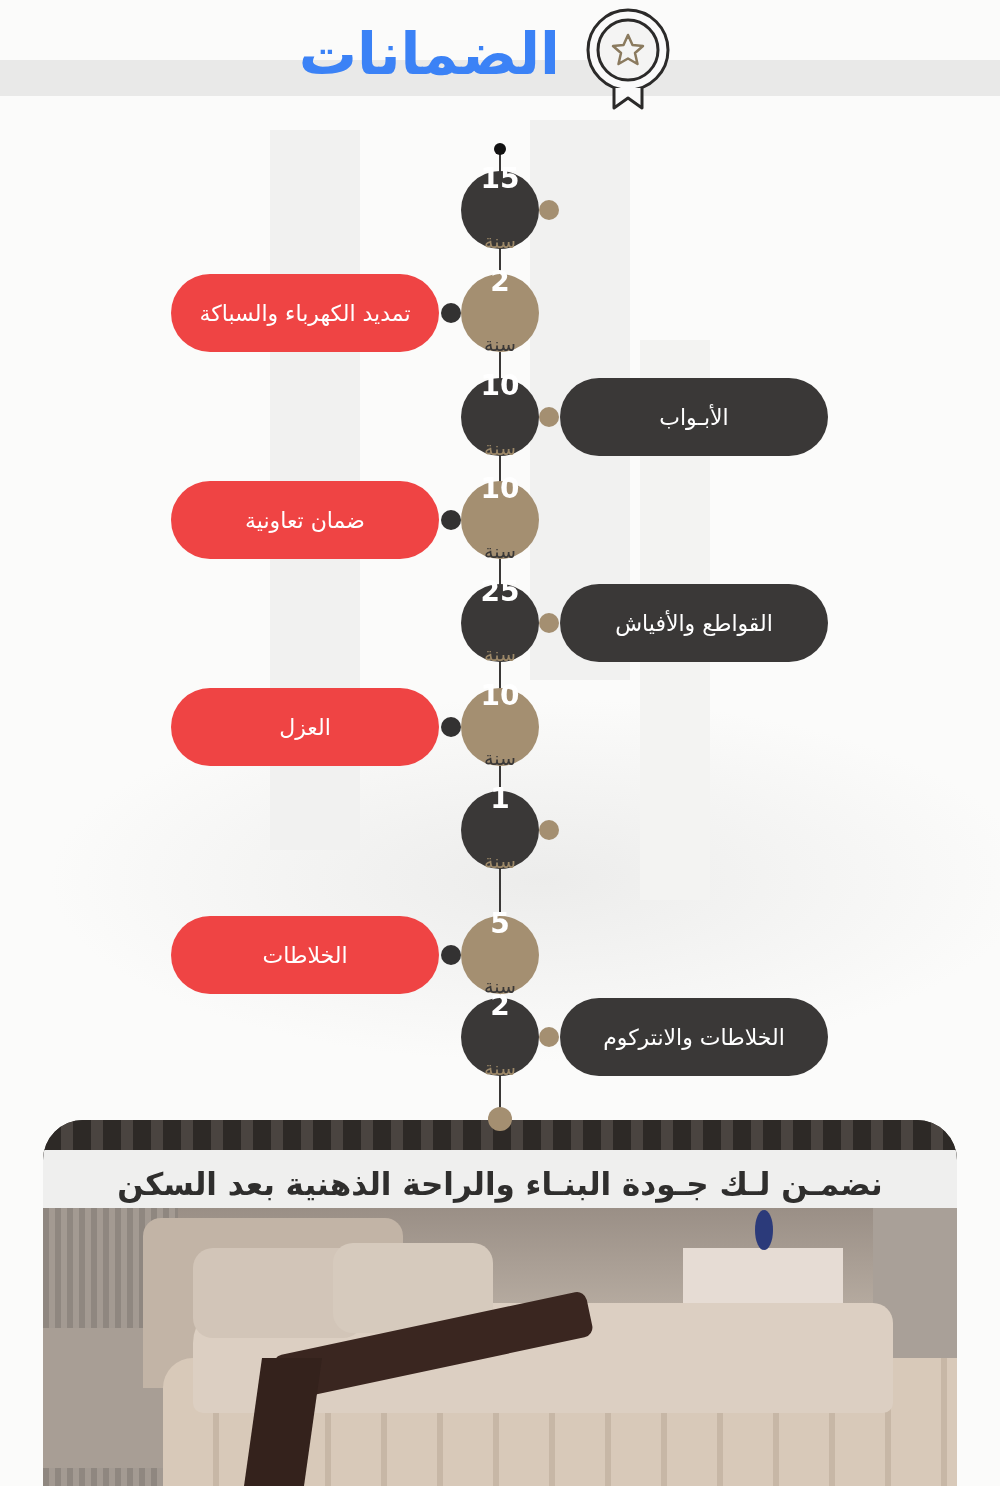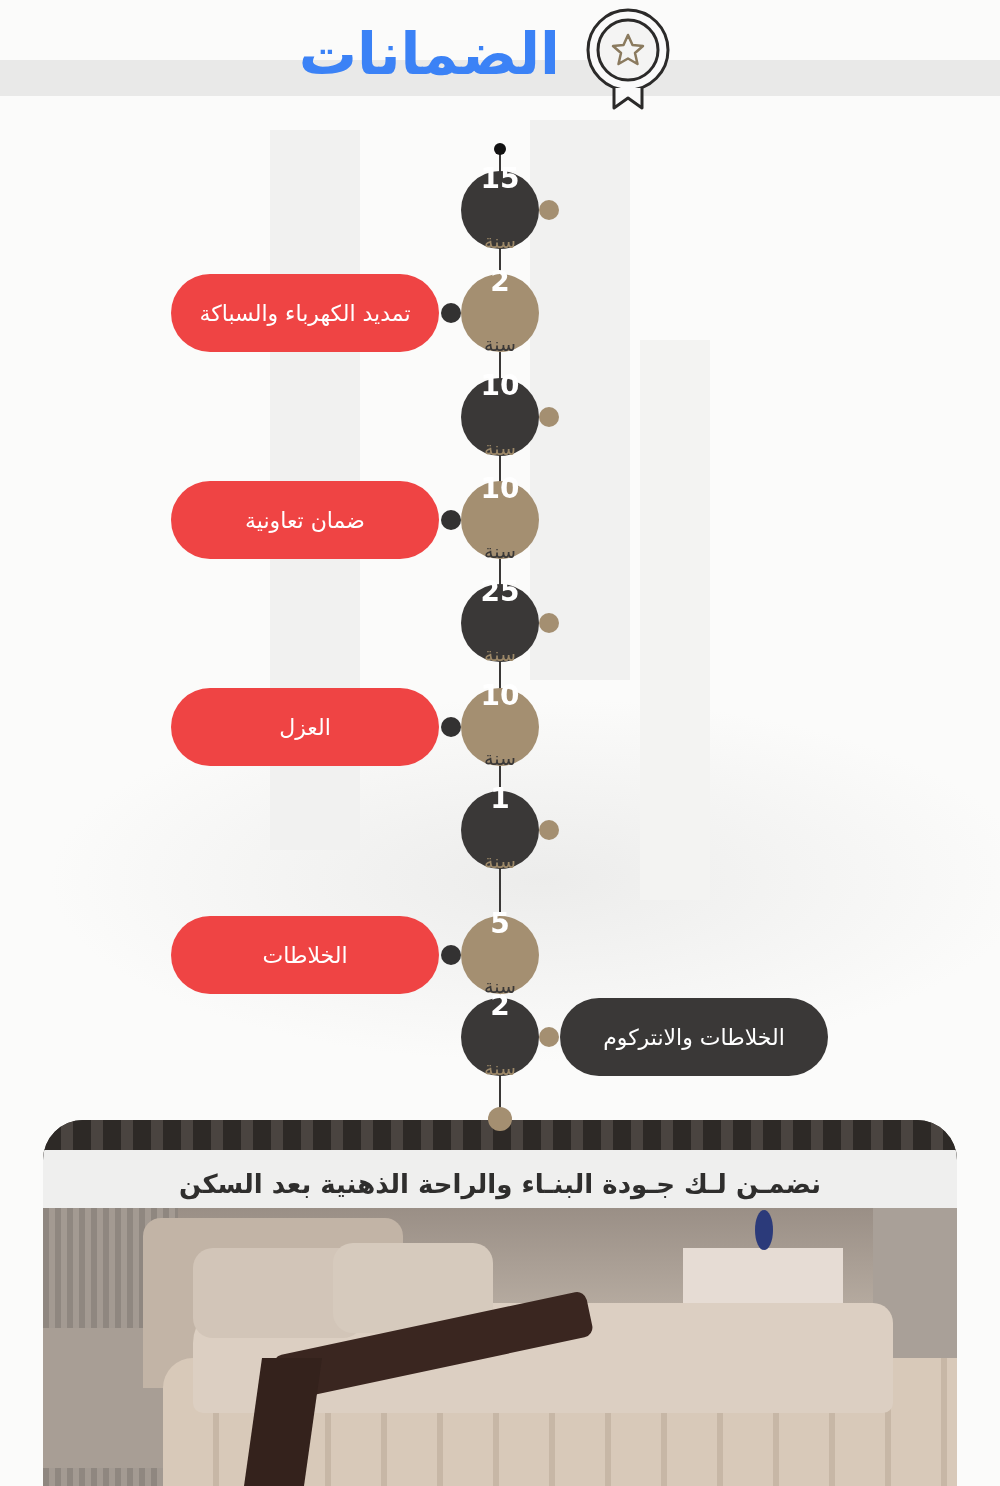--- a/index.html
+++ b/index.html
@@ -68,21 +68,21 @@
     position: absolute; left: 43px; top: 1120px; width: 914px; height: 366px;
     border-radius: 40px 40px 0 0; overflow: hidden; background: #3b3632;
   }
   .photo-stripes {
     position: absolute; left: 0; top: 0; width: 914px; height: 40px;
     background: repeating-linear-gradient(90deg, #2d2926 0 18px, #4a4440 18px 30px);
   }
   .banner {
     position: absolute; left: 0; top: 30px; width: 914px; height: 68px;
     background: #efefee; display: flex; align-items: center; justify-content: center;
-    font-size: 26px; color: #2f2e2d; direction: rtl; font-weight: bold;
+    font-size: 31px; color: #2f2e2d; direction: rtl; font-weight: bold;
   }
   .room { position: absolute; left: 0; top: 88px; width: 914px; height: 278px;
     background: linear-gradient(180deg, #9a8f86 0%, #b9aea3 40%, #cdbfb2 100%); }
   .wall-left { position: absolute; left: 0; top: 0; width: 135px; height: 278px;
     background: repeating-linear-gradient(90deg, #8f8780 0 6px, #a39a92 6px 12px); }
   .nightstand-left { position: absolute; left: 0; top: 120px; width: 135px; height: 140px; background: #a89e95; }
   .headboard { position: absolute; left: 100px; top: 10px; width: 260px; height: 170px; background: #c2b4a6; border-radius: 18px 18px 0 0; }
   .bed-base { position: absolute; left: 120px; top: 150px; width: 794px; height: 128px; background:
       repeating-linear-gradient(90deg, #d8c9b9 0 50px, #c7b7a6 50px 56px); border-radius: 30px 0 0 0; }
   .bed-top { position: absolute; left: 150px; top: 95px; width: 700px; height: 110px; background: #dccfc2; border-radius: 40px 20px 10px 10px; }
@@ -131,37 +131,39 @@
     <span class="unit">سنة</span>
   </div>
 </div>
 
 <div class="row" style="top:378px">
   <div class="circle dark">
     <span class="num">10</span>
     <span class="unit">سنة</span>
   </div>
   <div class="connector right"></div>
+  <div class="pill dark">الأبـواب</div>
 </div>
 
 <div class="row" style="top:481px">
   <div class="pill gold">ضمان تعاونية</div>
   <div class="connector left"></div>
   <div class="circle gold">
     <span class="num">10</span>
     <span class="unit">سنة</span>
   </div>
 </div>
 
 <div class="row" style="top:584px">
   <div class="circle dark">
     <span class="num">25</span>
     <span class="unit">سنة</span>
   </div>
   <div class="connector right"></div>
+  <div class="pill dark">القواطع والأفياش</div>
 </div>
 
 <div class="row" style="top:688px">
   <div class="pill gold">العزل</div>
   <div class="connector left"></div>
   <div class="circle gold">
     <span class="num">10</span>
     <span class="unit">سنة</span>
   </div>
 </div>

